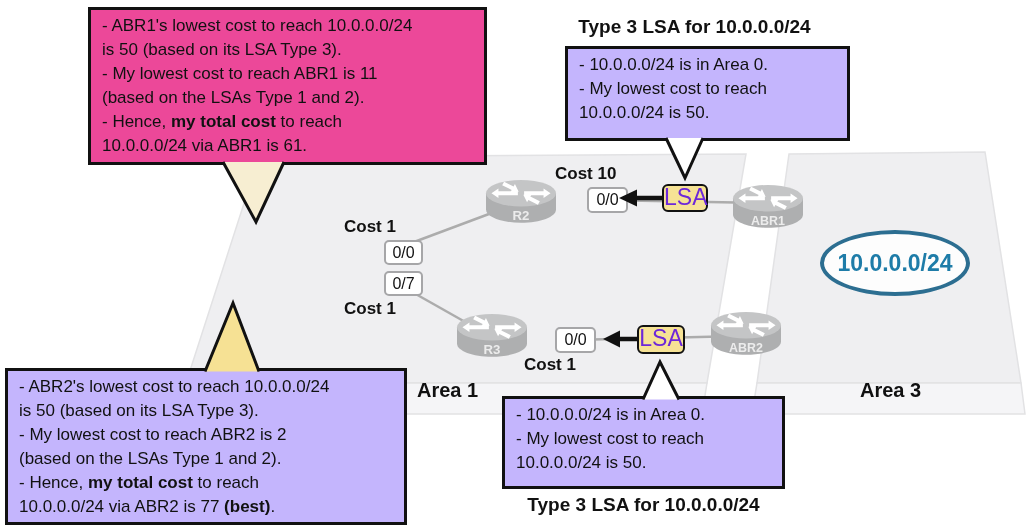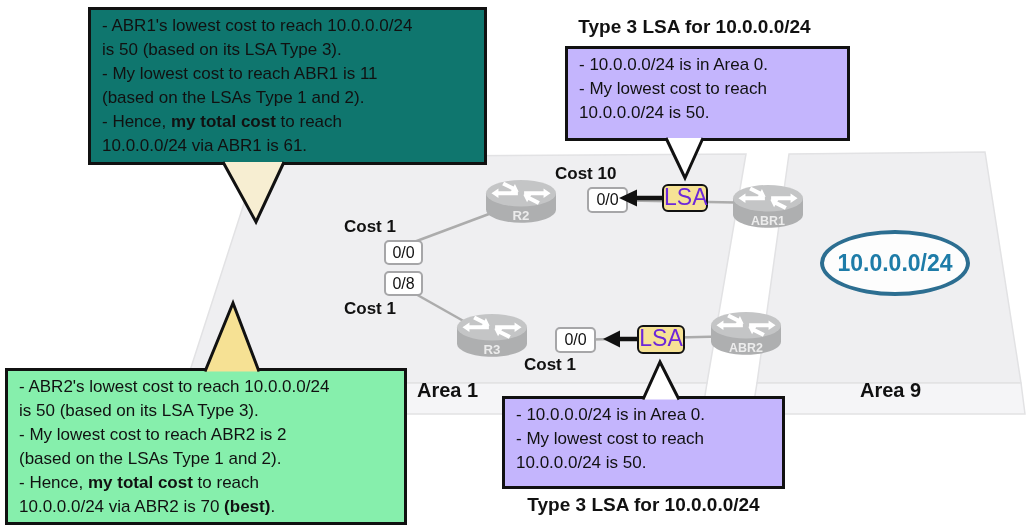--- a/index.html
+++ b/index.html
@@ -42,22 +42,22 @@
 
   
   .area-label { position:absolute; font-size:20px; font-weight:bold; white-space:nowrap; }
 
   
   .callout {
     position:absolute; border:3px solid #111; padding:4px 11px 0 11px;
     font-size:17px; line-height:24px;
   }
   .callout p { white-space:pre-line; }
-  .callout.cream { background:#0f766e; }
-  .callout.gold  { background:#86efac; }
+  .callout.cream { background:#ec4899; }
+  .callout.gold  { background:#c4b5fd; }
   .callout.white { background:#c4b5fd; }
 
   .lsa-heading {
     position:absolute; font-size:19px; font-weight:bold; text-align:center; white-space:nowrap;
   }
 </style>
 </head>
 <body>
 
 <div id="canvas">
@@ -115,21 +115,21 @@
   <div class="router gray" style="left:704px;top:305px;width:84px;height:56px">
     <svg viewBox="0 0 100 72">
       <path class="side" d="M5,26 L5,47 C5,56.5 25,64 50,64 C75,64 95,56.5 95,47 L95,26 Z"></path>
       <ellipse class="rtop" cx="50" cy="26" rx="45" ry="17"></ellipse>
       <use href="#r-arrows"></use>
       <text x="50" y="61" text-anchor="middle" font-size="16">ABR2</text>
     </svg>
   </div>
 
   <div class="iface" style="left:360px;top:240px;width:39px;height:25px">0/0</div>
-  <div class="iface" style="left:360px;top:271px;width:39px;height:25px">0/8</div>
+  <div class="iface" style="left:360px;top:271px;width:39px;height:25px">0/7</div>
   <div class="iface" style="left:563px;top:187px;width:41px;height:26px">0/0</div>
   <div class="iface" style="left:531px;top:327px;width:41px;height:26px">0/0</div>
 
   <div class="cost" style="left:344px;top:217px">Cost 1</div>
   <div class="cost" style="left:344px;top:299px">Cost 1</div>
   <div class="cost" style="left:555px;top:164px">Cost 10</div>
   <div class="cost" style="left:524px;top:355px">Cost 1</div>
 
   <svg class="layer" width="1035" height="530">
     <line x1="663" y1="198" x2="636" y2="198" stroke="#111" stroke-width="4.5"></line>
@@ -139,41 +139,41 @@
   </svg>
 
   <div class="lsa-tag" style="left:662px;top:184px;width:46px;height:28px">LSA</div>
   <div class="lsa-tag" style="left:637px;top:325px;width:48px;height:29px">LSA</div>
 
   <div class="net-ellipse" style="left:820px;top:230px;width:150px;height:66px">
     <span>10.0.0.0/24</span>
   </div>
 
   <div class="area-label" style="left:417px;top:379px">Area 1</div>
-  <div class="area-label" style="left:860px;top:379px">Area 9</div>
+  <div class="area-label" style="left:860px;top:379px">Area 3</div>
 
   <div class="lsa-heading" style="left:552px;top:16px;width:285px">Type 3 LSA for 10.0.0.0/24</div>
   <div class="lsa-heading" style="left:502px;top:494px;width:283px">Type 3 LSA for 10.0.0.0/24</div>
 
   <div class="callout cream" style="left:88px;top:7px;width:399px;height:158px">
     <p><span>- ABR1's lowest cost to reach 10.0.0.0/24
 is 50 (based on its LSA Type 3).
 - My lowest cost to reach ABR1 is 11
 (based on the LSAs Type 1 and 2).
 - Hence, </span><b>my total cost</b><span> to reach
 10.0.0.0/24 via ABR1 is 61.</span></p>
   </div>
 
   <div class="callout gold" style="left:5px;top:368px;width:402px;height:157px">
     <p><span>- ABR2's lowest cost to reach 10.0.0.0/24
 is 50 (based on its LSA Type 3).
 - My lowest cost to reach ABR2 is 2
 (based on the LSAs Type 1 and 2).
 - Hence, </span><b>my total cost</b><span> to reach
-10.0.0.0/24 via ABR2 is 70 </span><b>(best)</b><span>.</span></p>
+10.0.0.0/24 via ABR2 is 77 </span><b>(best)</b><span>.</span></p>
   </div>
 
   <div class="callout white" style="left:565px;top:46px;width:285px;height:95px">
     <p>- 10.0.0.0/24 is in Area 0.
 - My lowest cost to reach
 10.0.0.0/24 is 50.</p>
   </div>
 
   <div class="callout white" style="left:502px;top:396px;width:283px;height:93px">
     <p>- 10.0.0.0/24 is in Area 0.

